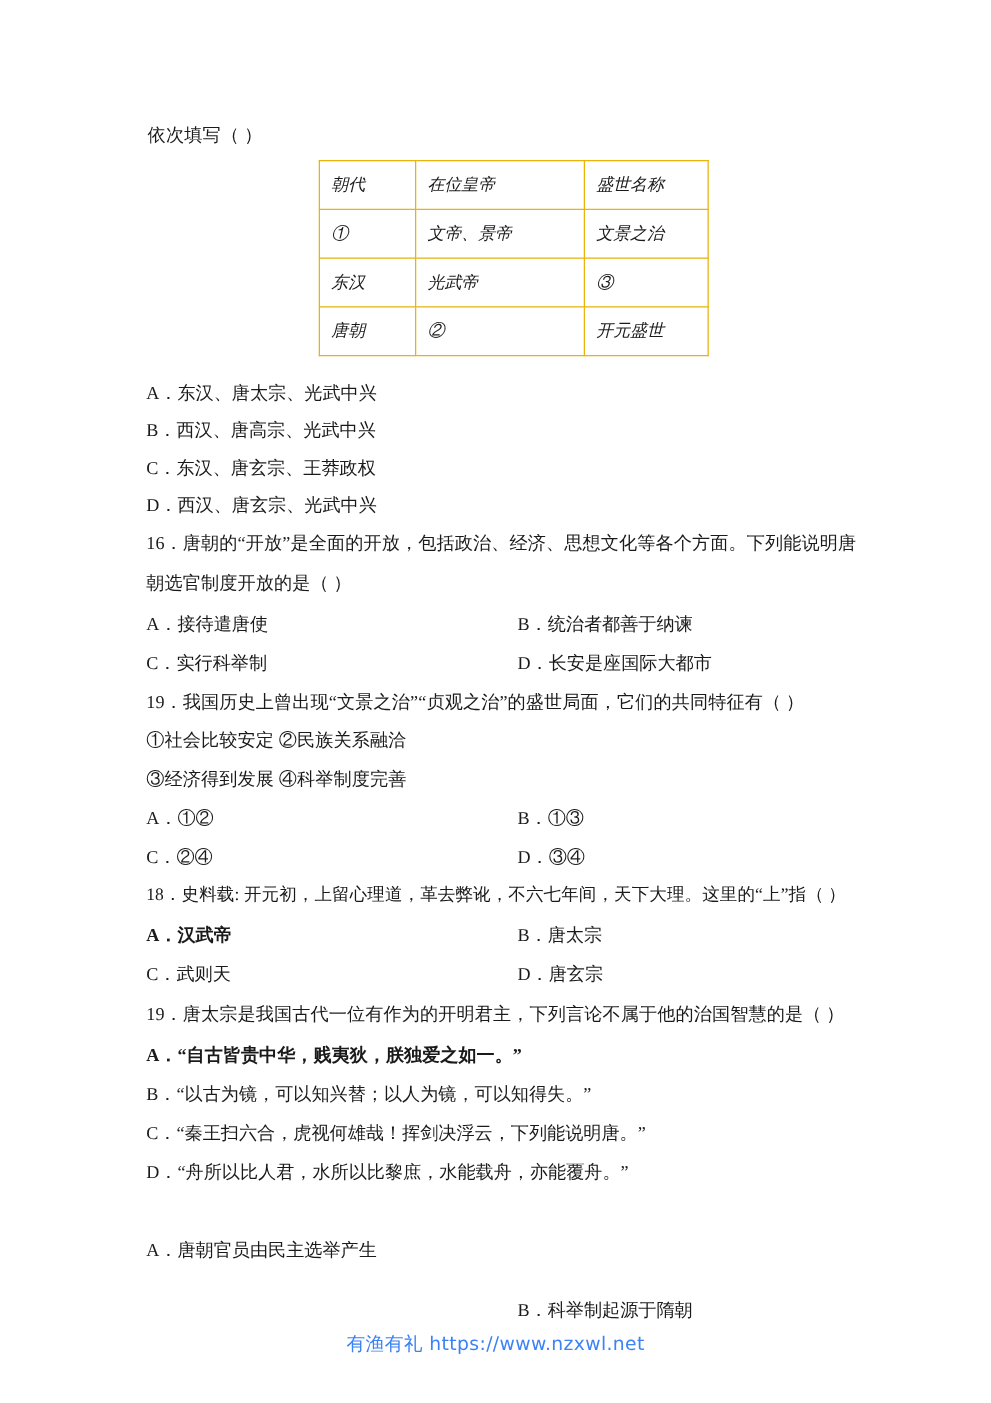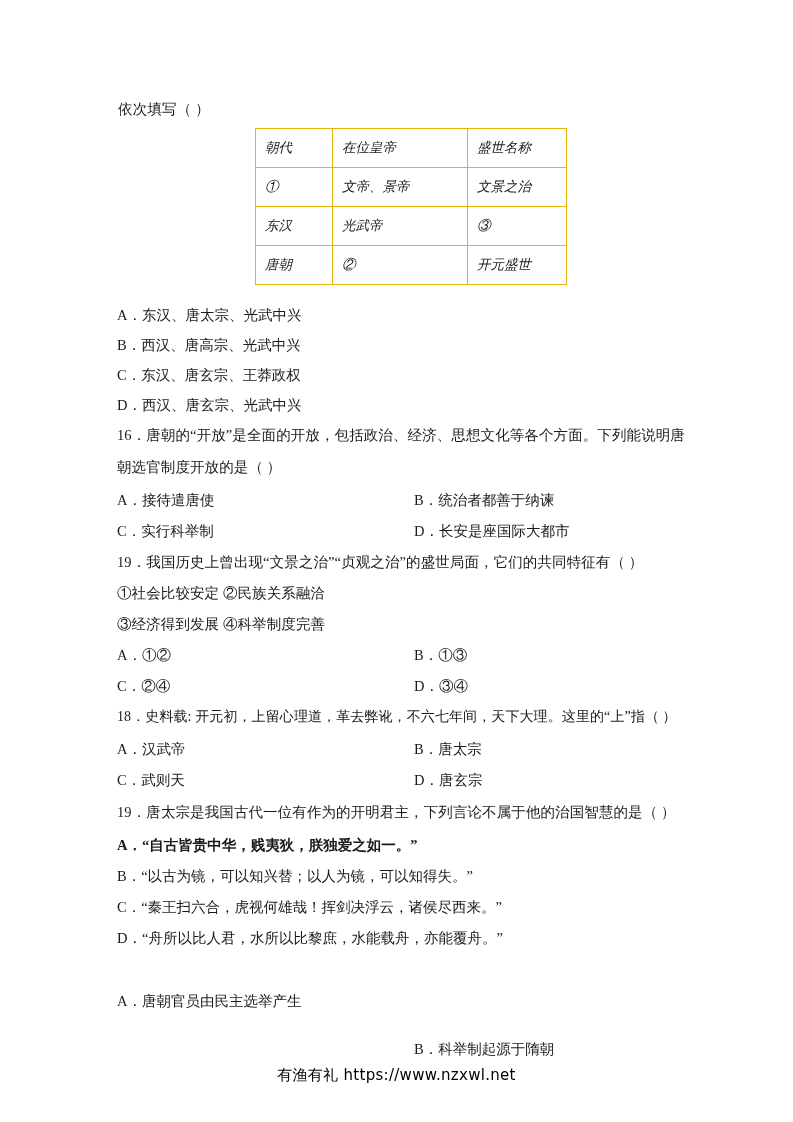--- a/index.html
+++ b/index.html
@@ -69,21 +69,21 @@
   .dyn-table td.c2 { width: 80px; }
 
   
   .footer {
     position: absolute;
     left: 0;
     top: 1066px;
     width: 793px;
     text-align: center;
     font-size: 15px;
-    color: #000000;
+    color: #3b82f6;
     font-family: "DejaVu Sans", "Liberation Sans", sans-serif;
     letter-spacing: 0.3px;
     white-space: nowrap;
   }
 </style>
 </head>
 <body>
 
 <div class="page">
 
@@ -128,29 +128,29 @@
 
   <div class="qline" style="left:117px; top:552px;">19．我国历史上曾出现“文景之治”“贞观之治”的盛世局面，它们的共同特征有（    ）</div>
   <div class="qline" style="left:117px; top:583px;">①社会比较安定 ②民族关系融洽</div>
   <div class="qline" style="left:117px; top:614px;">③经济得到发展 ④科举制度完善</div>
   <div class="opt" style="left:117px; top:645px;">A．①②</div>
   <div class="opt" style="left:414px; top:645px;">B．①③</div>
   <div class="opt" style="left:117px; top:676px;">C．②④</div>
   <div class="opt" style="left:414px; top:676px;">D．③④</div>
 
   <div class="qline" style="left:117px; top:707px; font-size:14px;">18．史料载: 开元初，上留心理道，革去弊讹，不六七年间，天下大理。这里的“上”指（    ）</div>
-  <div class="opt" style="left:117px; top:739px;">A．汉武帝</div>
+  <div class="opt" style="left:117px; top:739px;font-weight:bold;">A．汉武帝</div>
   <div class="opt" style="left:414px; top:739px;">B．唐太宗</div>
   <div class="opt" style="left:117px; top:770px;">C．武则天</div>
   <div class="opt" style="left:414px; top:770px;">D．唐玄宗</div>
 
   <div class="qline" style="left:117px; top:802px;">19．唐太宗是我国古代一位有作为的开明君主，下列言论不属于他的治国智慧的是（    ）</div>
   <div class="opt" style="left:117px; top:835px;font-weight:bold;">A．“自古皆贵中华，贱夷狄，朕独爱之如一。”</div>
   <div class="opt" style="left:117px; top:866px;">B．“以古为镜，可以知兴替；以人为镜，可以知得失。”</div>
-  <div class="opt" style="left:117px; top:897px;">C．“秦王扫六合，虎视何雄哉！挥剑决浮云，诸侯尽西来。”</div>
+  <div class="opt" style="left:117px; top:897px;">C．“秦王扫六合，虎视何雄哉！挥剑决浮云，下列能说明唐。”</div>
   <div class="opt" style="left:117px; top:928px;">D．“舟所以比人君，水所以比黎庶，水能载舟，亦能覆舟。”</div>
 
   <div class="opt" style="left:117px; top:991px;">A．唐朝官员由民主选举产生</div>
   <div class="opt" style="left:414px; top:991px;margin-top:48px;">B．科举制起源于隋朝</div>
 
   <div class="footer">有渔有礼 https://www.nzxwl.net</div>
 
 </div>
 
 </body></html>

